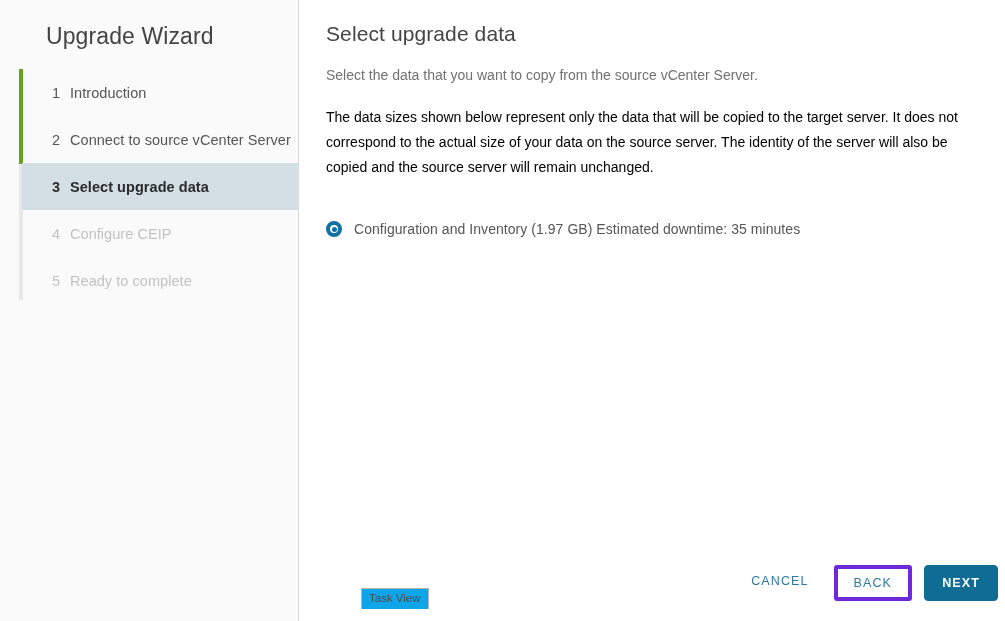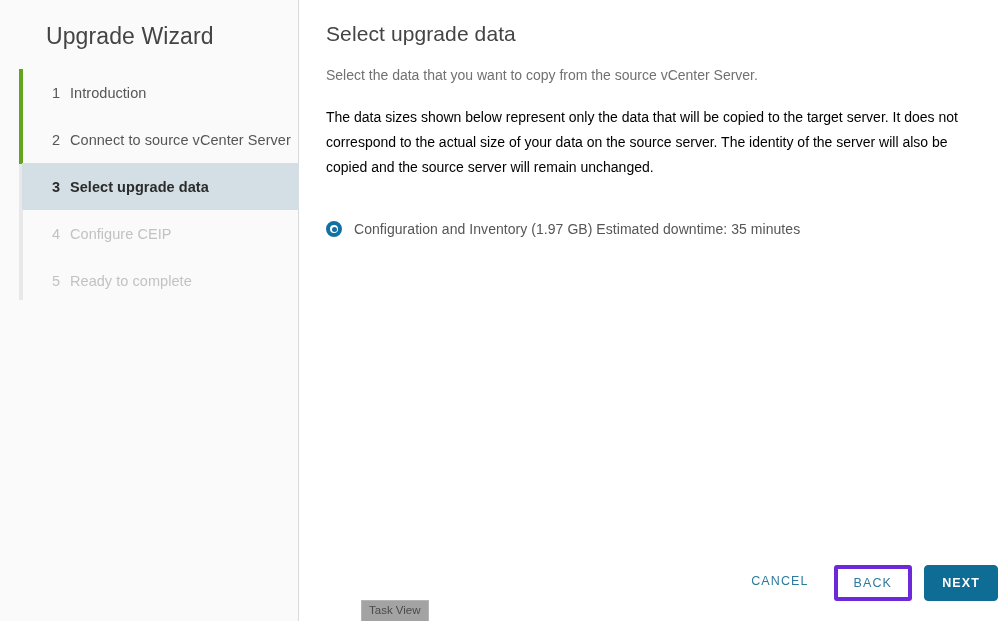--- a/index.html
+++ b/index.html
@@ -234,24 +234,24 @@
     height: 36px;
     min-width: 74px;
     padding: 0 16px;
     font-weight: 600;
   }
 
   
   .task-view {
     position: absolute;
     left: 361px;
-    bottom: 0px;
+    bottom: 12px;
     border: 1px solid #b5b5b5;
     border-bottom: none;
-    background: #a3a3a3;
+    background: #0ea5e9;
     font-size: 11.5px;
     color: #4a4a4a;
     padding: 3px 7px 4px 7px;
     line-height: 13px;
     box-sizing: border-box;
   }
 </style>
 </head>
 <body>
 

